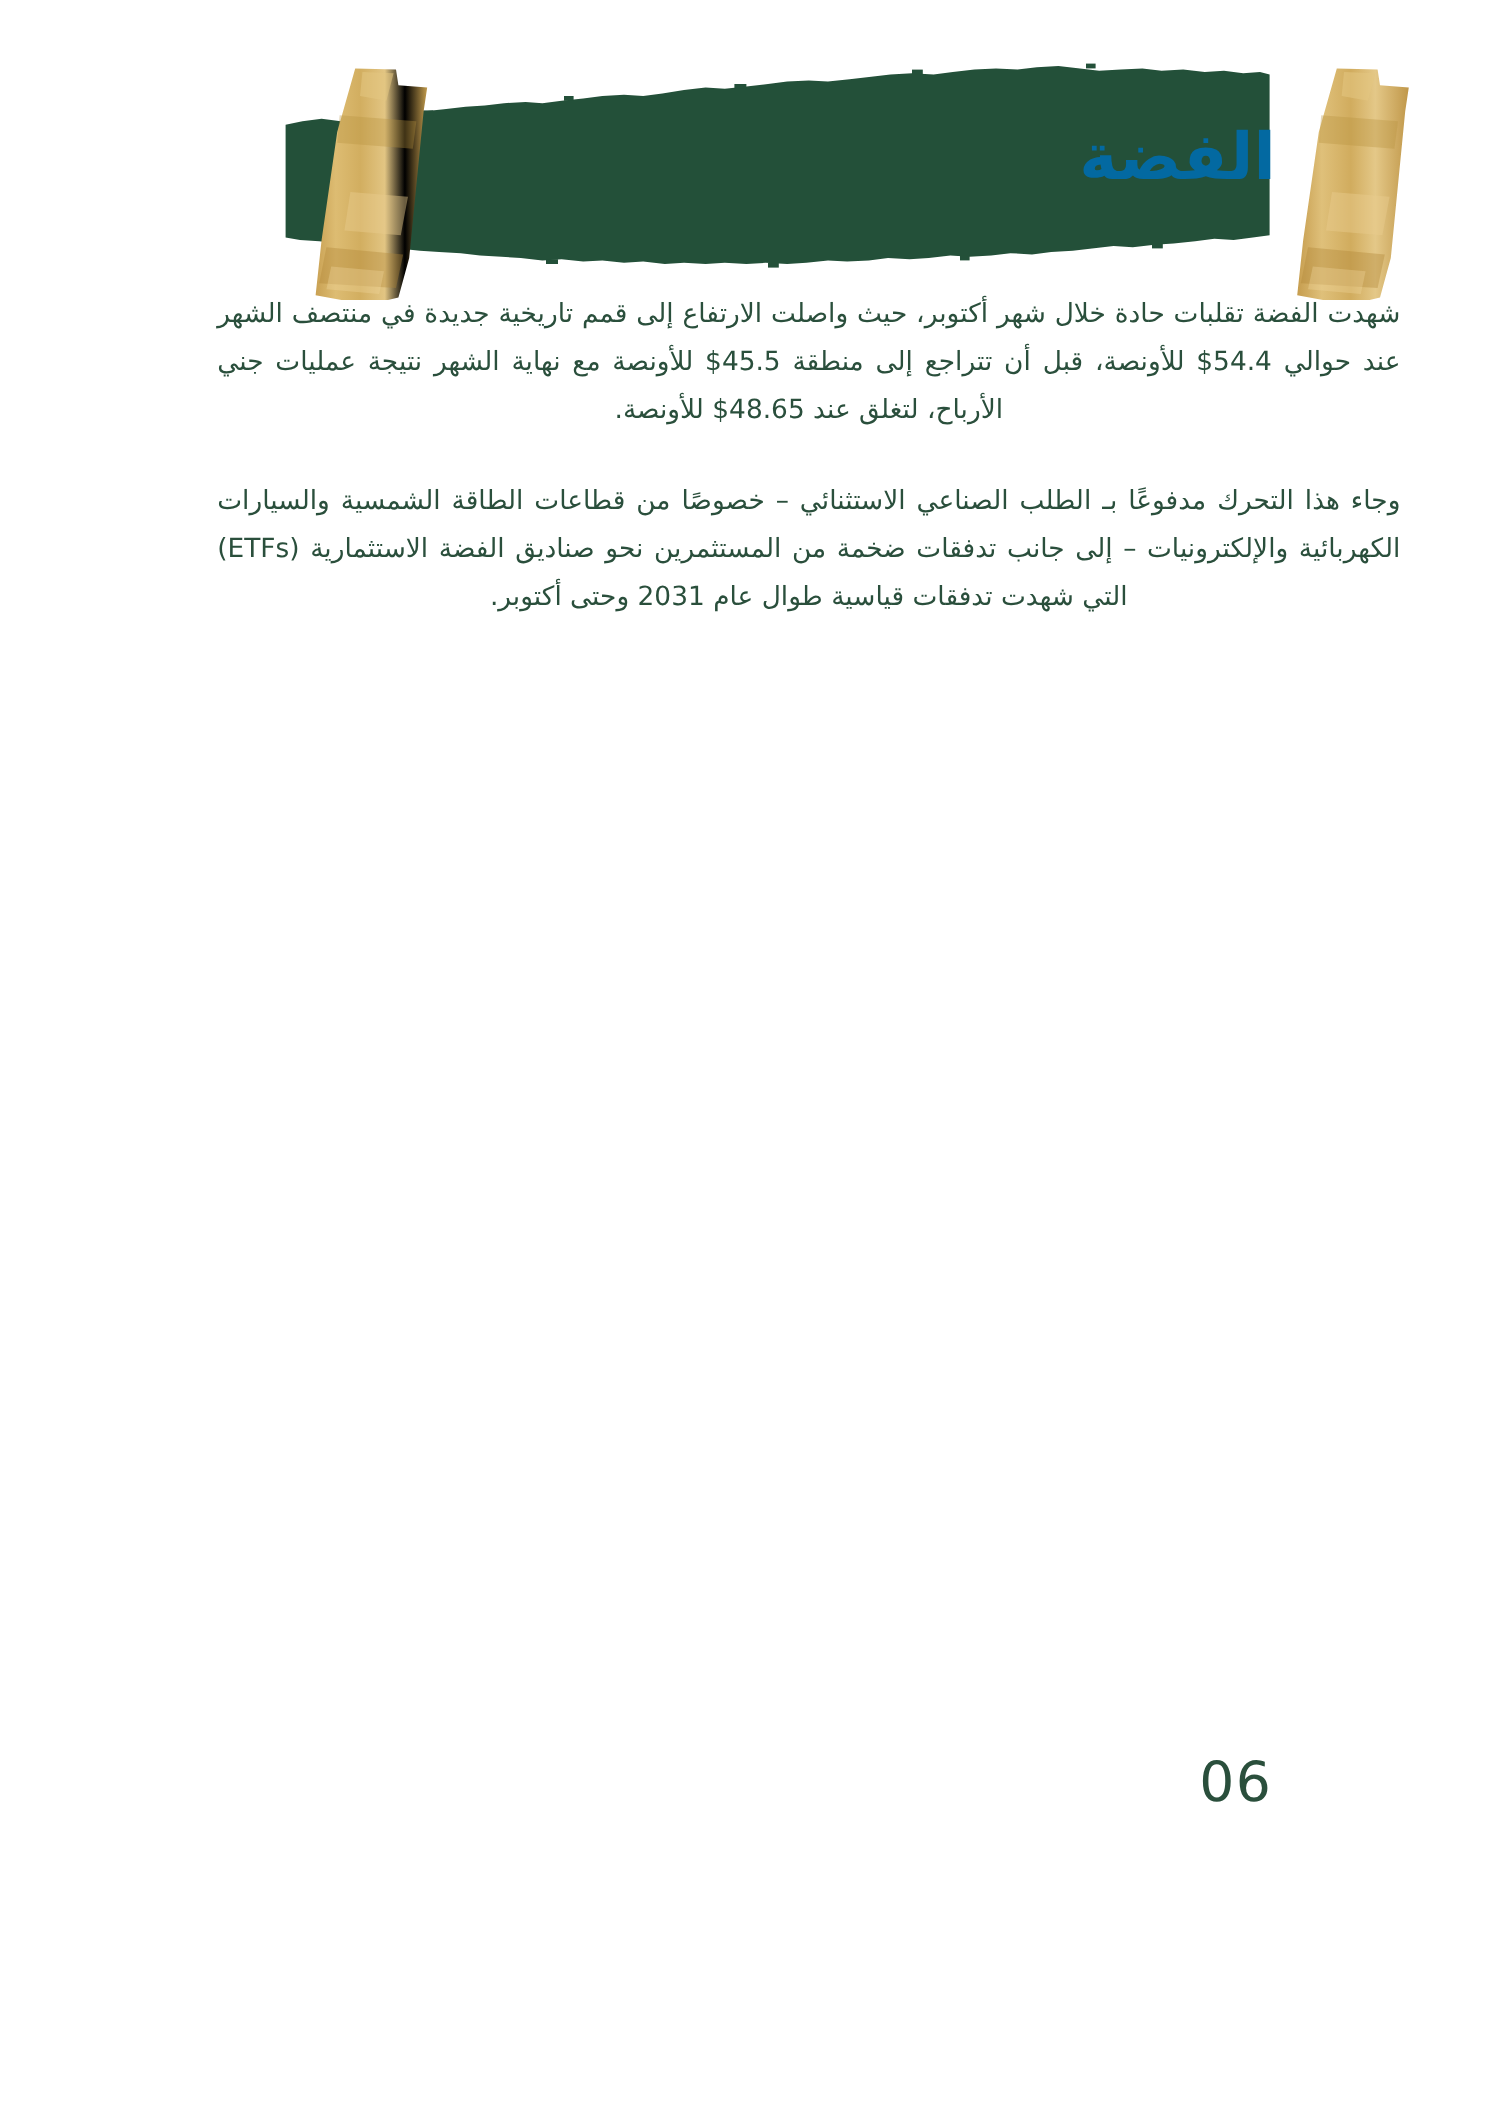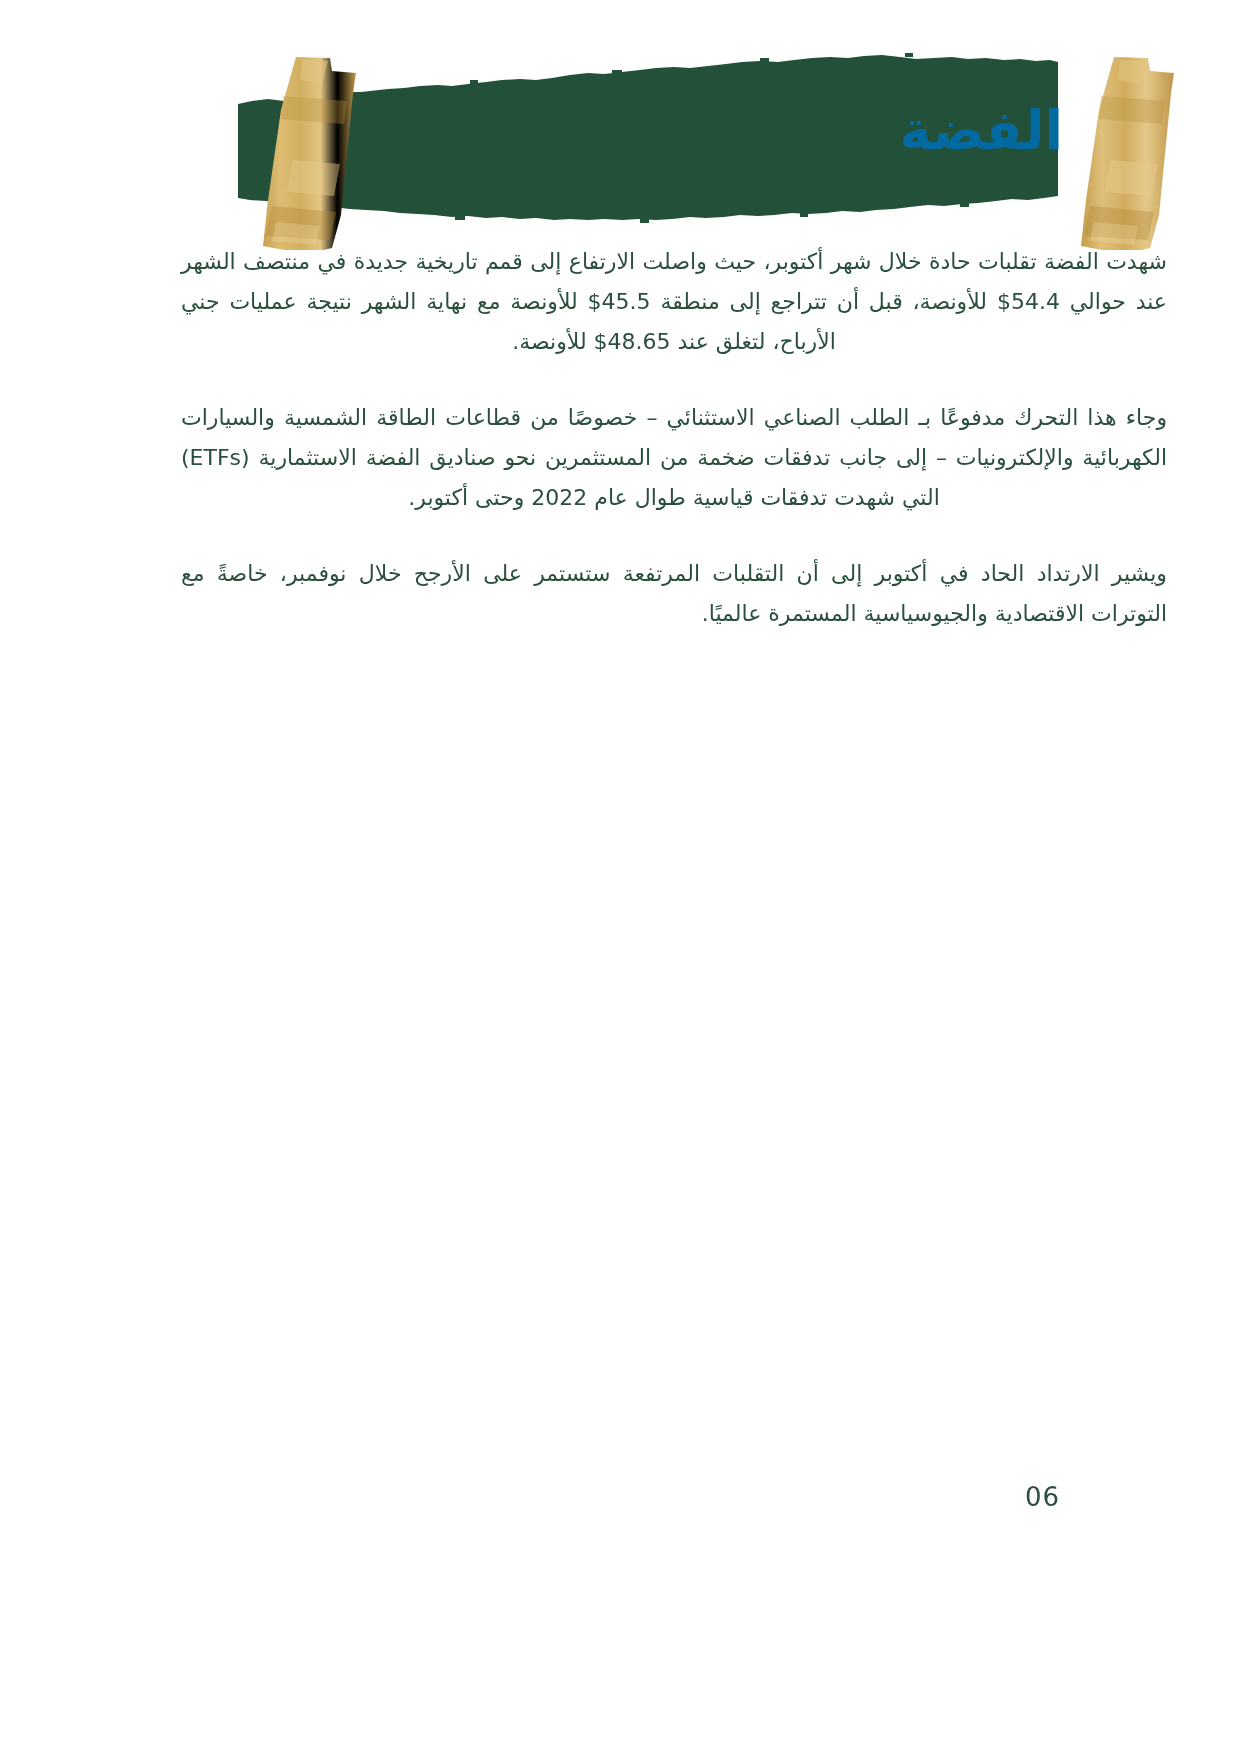--- a/index.html
+++ b/index.html
@@ -65,21 +65,21 @@
   }
   .para.just-right {
     text-align: justify;
     text-align-last: right;
   }
   .page-number-inner {
     position: absolute;
     right: 181px;
     bottom: 243px;
     color: #2a4f3c;
-    font-size: 26px;
+    font-size: 46px;
     font-weight: 500;
     letter-spacing: 1px;
     direction: ltr;
   }
 </style>
 </head>
 <body>
 
 <div class="header-banner">
 
@@ -170,17 +170,16 @@
       <path fill="#f0d79d" opacity="0.35" d="
         M 1094,222 L 1138,226 L 1134,245 L 1090,241 Z"></path>
     </g>
   </svg>
 
   <div class="banner-title">الفضة</div>
 </div>
 
 <div class="content">
   <p class="para">شهدت الفضة تقلبات حادة خلال شهر أكتوبر، حيث واصلت الارتفاع إلى قمم تاريخية جديدة في منتصف الشهر عند حوالي 54.4$ للأونصة، قبل أن تتراجع إلى منطقة 45.5$ للأونصة مع نهاية الشهر نتيجة عمليات جني الأرباح، لتغلق عند 48.65$ للأونصة.</p>
-  <p class="para">وجاء هذا التحرك مدفوعًا بـ الطلب الصناعي الاستثنائي – خصوصًا من قطاعات الطاقة الشمسية والسيارات الكهربائية والإلكترونيات – إلى جانب تدفقات ضخمة من المستثمرين نحو صناديق الفضة الاستثمارية (ETFs) التي شهدت تدفقات قياسية طوال عام 2022 وحتى أكتوبر.</p>
-  <p class="para just-right">ويشير الارتداد الحاد في أكتوبر إلى أن التقلبات المرتفعة ستستمر على الأرجح خلال نوفمبر، خاصةً مع التوترات الاقتصادية والجيوسياسية المستمرة عالميًا.</p>
+  <p class="para">وجاء هذا التحرك مدفوعًا بـ الطلب الصناعي الاستثنائي – خصوصًا من قطاعات الطاقة الشمسية والسيارات الكهربائية والإلكترونيات – إلى جانب تدفقات ضخمة من المستثمرين نحو صناديق الفضة الاستثمارية (ETFs) التي شهدت تدفقات قياسية طوال عام 2031 وحتى أكتوبر.</p>
 </div>
 
 <div class="page-number-inner">06</div>
 
 </body></html>

